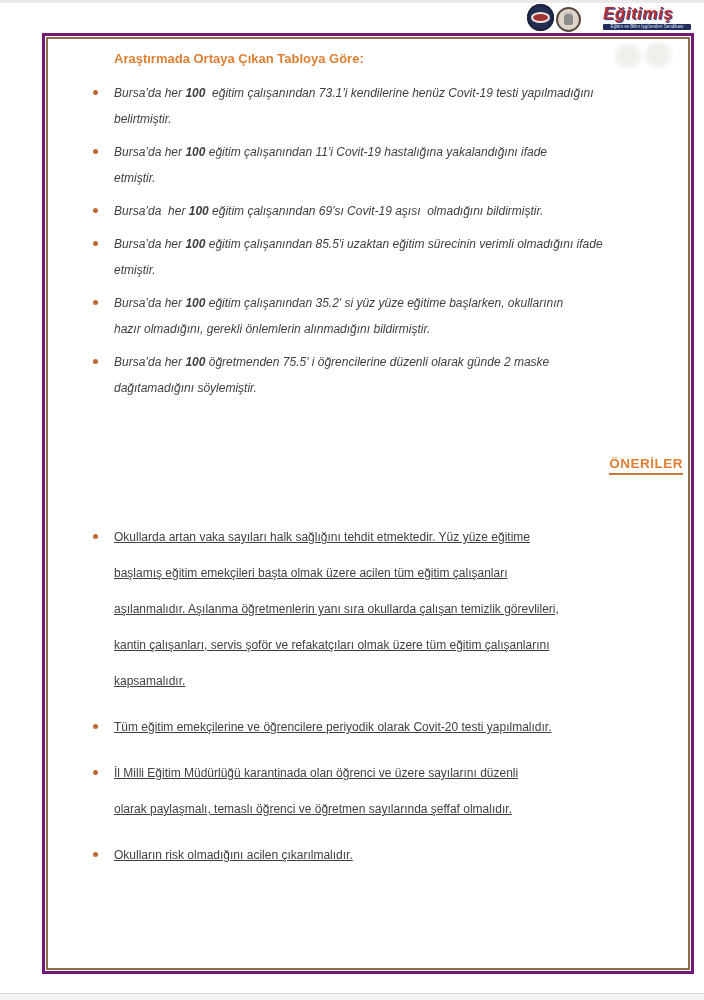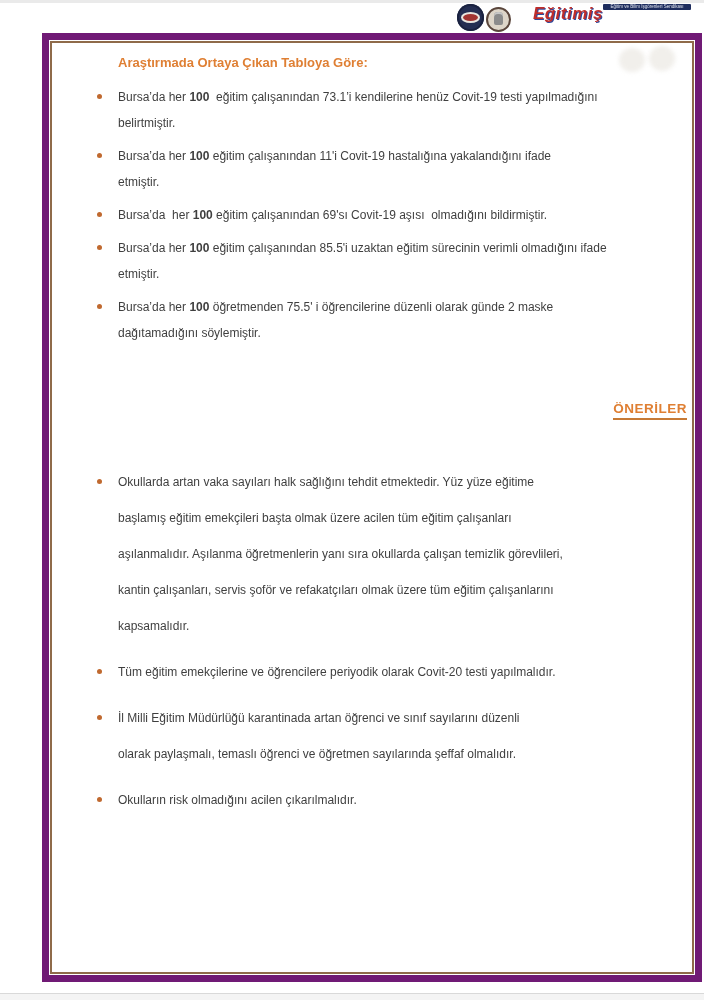--- a/index.html
+++ b/index.html
@@ -35,39 +35,39 @@
   .emblem-2 {
     width:21px; height:21px; border-radius:50%;
     background:#ddd5c8; border:2px solid #5a463c;
     margin:3px 2px 0 2px; position:relative; flex:none;
   }
   .em2-bell {
     position:absolute; left:6px; top:3px; width:9px; height:13px;
     background:#8b8b8b; border-radius:4px 4px 2px 2px;
     box-shadow: inset 0 2px 0 #c6c6c6;
   }
-  .logo-textcol { display:flex; margin-left:20px; }
+  .logo-textcol { display:flex; flex-direction:column; margin-left:20px; }
   .logo-name {
     font-size:17px; font-weight:800; font-style:italic;
     color:#bf2d2a; letter-spacing:0.5px; line-height:20px;
     text-shadow: 1px 1px 0 #31499c;
     white-space:nowrap;
   }
   .logo-tagline {
     width:88px; height:6px;
     background:#1e2d5e; color:#dfe3ee;
     font-size:4.5px; line-height:6px; text-align:center;
     white-space:nowrap; overflow:hidden;
     border-radius:1px;
   }
 
   
   .frame {
     position:absolute; left:42px; top:33px; width:646px; height:935px;
-    border:7px solid #701a75;
+    border:3px solid #701a75;
   }
   .frame-inner {
     position:absolute; inset:1px;
     border:2px solid #8f6b4a;
   }
   .ghost { position:absolute; border-radius:50%; background:#f1efeb; filter:blur(2px); }
   .ghost.g1 { right:20px; top:6px; width:26px; height:25px; }
   .ghost.g2 { right:50px; top:8px; width:26px; height:24px; }
 
   
@@ -83,34 +83,34 @@
   }
   .item { display:flex; align-items:flex-start; }
   .dot {
     flex:none; width:5px; height:5px; border-radius:50%;
     background:#c0692f; margin-left:12px;
   }
   .text {
     flex:none; width:558px; margin-left:16px;
     font-size:12px; white-space:pre-wrap;
   }
-  .findings .item { margin-bottom:7px; }
+  .findings .item { margin-bottom:7px;font-style:italic; }
   .findings .text { line-height:26px; }
   .findings .dot  { margin-top:10px; }
 
   .rec-heading {
     margin:55px 0 48px 0; text-align:right;
     font-size:13.5px; font-weight:bold; color:#df7f33;
     letter-spacing:0.5px;
   }
   .rec-heading span {
     border-bottom:2px solid #c77a35; padding-bottom:2px;
   }
   .recs .item { margin-bottom:10px; }
-  .recs .text { line-height:36px; }
+  .recs .text { line-height:36px;text-decoration:underline; }
   .recs .dot  { margin-top:15px; }
 </style>
 </head>
 <body>
 
 <div class="top-edge"></div>
 
 <div class="logo">
   <div class="emblem-1">
     <div class="em1-white"></div>
@@ -146,20 +146,25 @@
 etmiştir.</span></div>
       </div>
       <div class="item">
         <span class="dot"></span>
         <div class="text"><span>Bursa’da  her </span><b>100</b><span> eğitim çalışanından 69'sı Covit-19 aşısı  olmadığını bildirmiştir.</span></div>
       </div>
       <div class="item">
         <span class="dot"></span>
         <div class="text"><span>Bursa’da her </span><b>100</b><span> eğitim çalışanından 85.5'i uzaktan eğitim sürecinin verimli olmadığını ifade
 etmiştir.</span></div>
+      </div>
+      <div class="item">
+        <span class="dot"></span>
+        <div class="text"><span>Bursa’da her </span><b>100</b><span> eğitim çalışanından 35.2' si yüz yüze eğitime başlarken, okullarının
+hazır olmadığını, gerekli önlemlerin alınmadığını bildirmiştir.</span></div>
       </div>
       <div class="item">
         <span class="dot"></span>
         <div class="text"><span>Bursa’da her </span><b>100</b><span> öğretmenden 75.5' i öğrencilerine düzenli olarak günde 2 maske
 dağıtamadığını söylemiştir.</span></div>
       </div>
     </div>
 
     <h2 class="rec-heading"><span>ÖNERİLER</span></h2>
 
@@ -171,21 +176,21 @@
 aşılanmalıdır. Aşılanma öğretmenlerin yanı sıra okullarda çalışan temizlik görevlileri,
 kantin çalışanları, servis şoför ve refakatçıları olmak üzere tüm eğitim çalışanlarını
 kapsamalıdır.</div>
       </div>
       <div class="item">
         <span class="dot"></span>
         <div class="text">Tüm eğitim emekçilerine ve öğrencilere periyodik olarak Covit-20 testi yapılmalıdır.</div>
       </div>
       <div class="item">
         <span class="dot"></span>
-        <div class="text">İl Milli Eğitim Müdürlüğü karantinada artan öğrenci ve sınıf sayılarını düzenli
+        <div class="text">İl Milli Eğitim Müdürlüğü karantinada olan öğrenci ve üzere sayılarını düzenli
 olarak paylaşmalı, temaslı öğrenci ve öğretmen sayılarında şeffaf olmalıdır.</div>
       </div>
       <div class="item">
         <span class="dot"></span>
         <div class="text">Okulların risk olmadığını acilen çıkarılmalıdır.</div>
       </div>
     </div>
 
   </div>
 </div>

